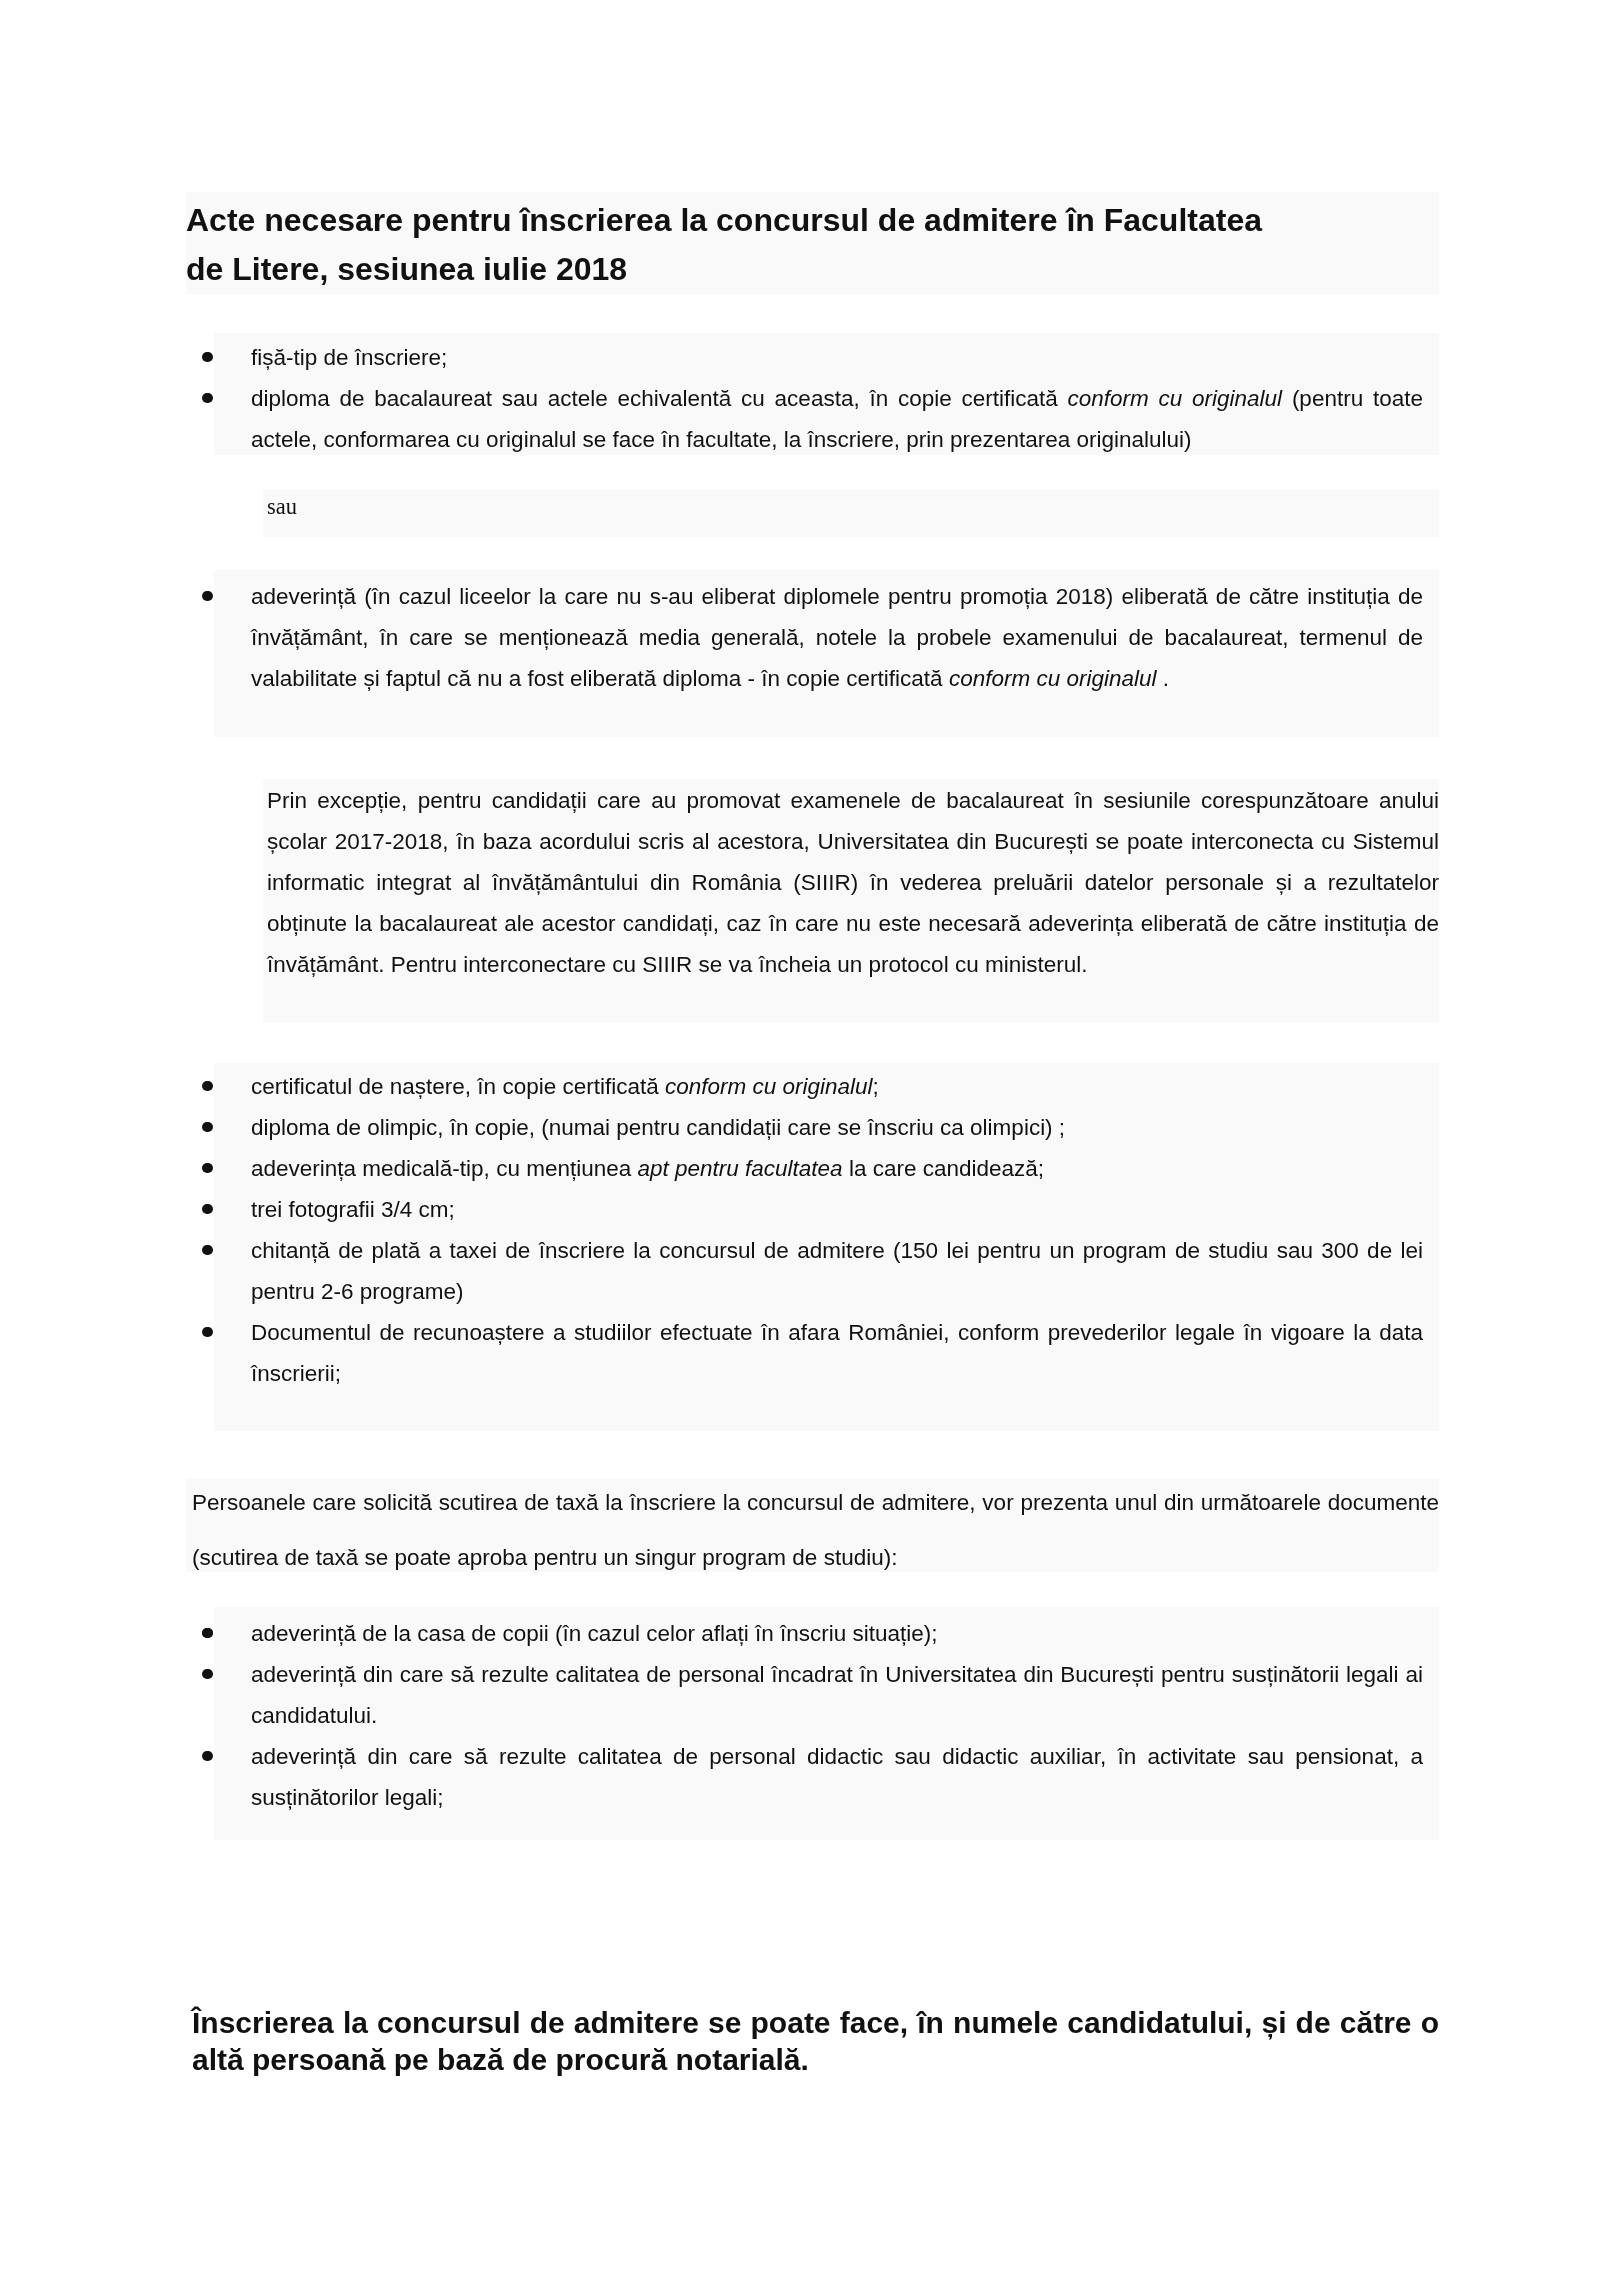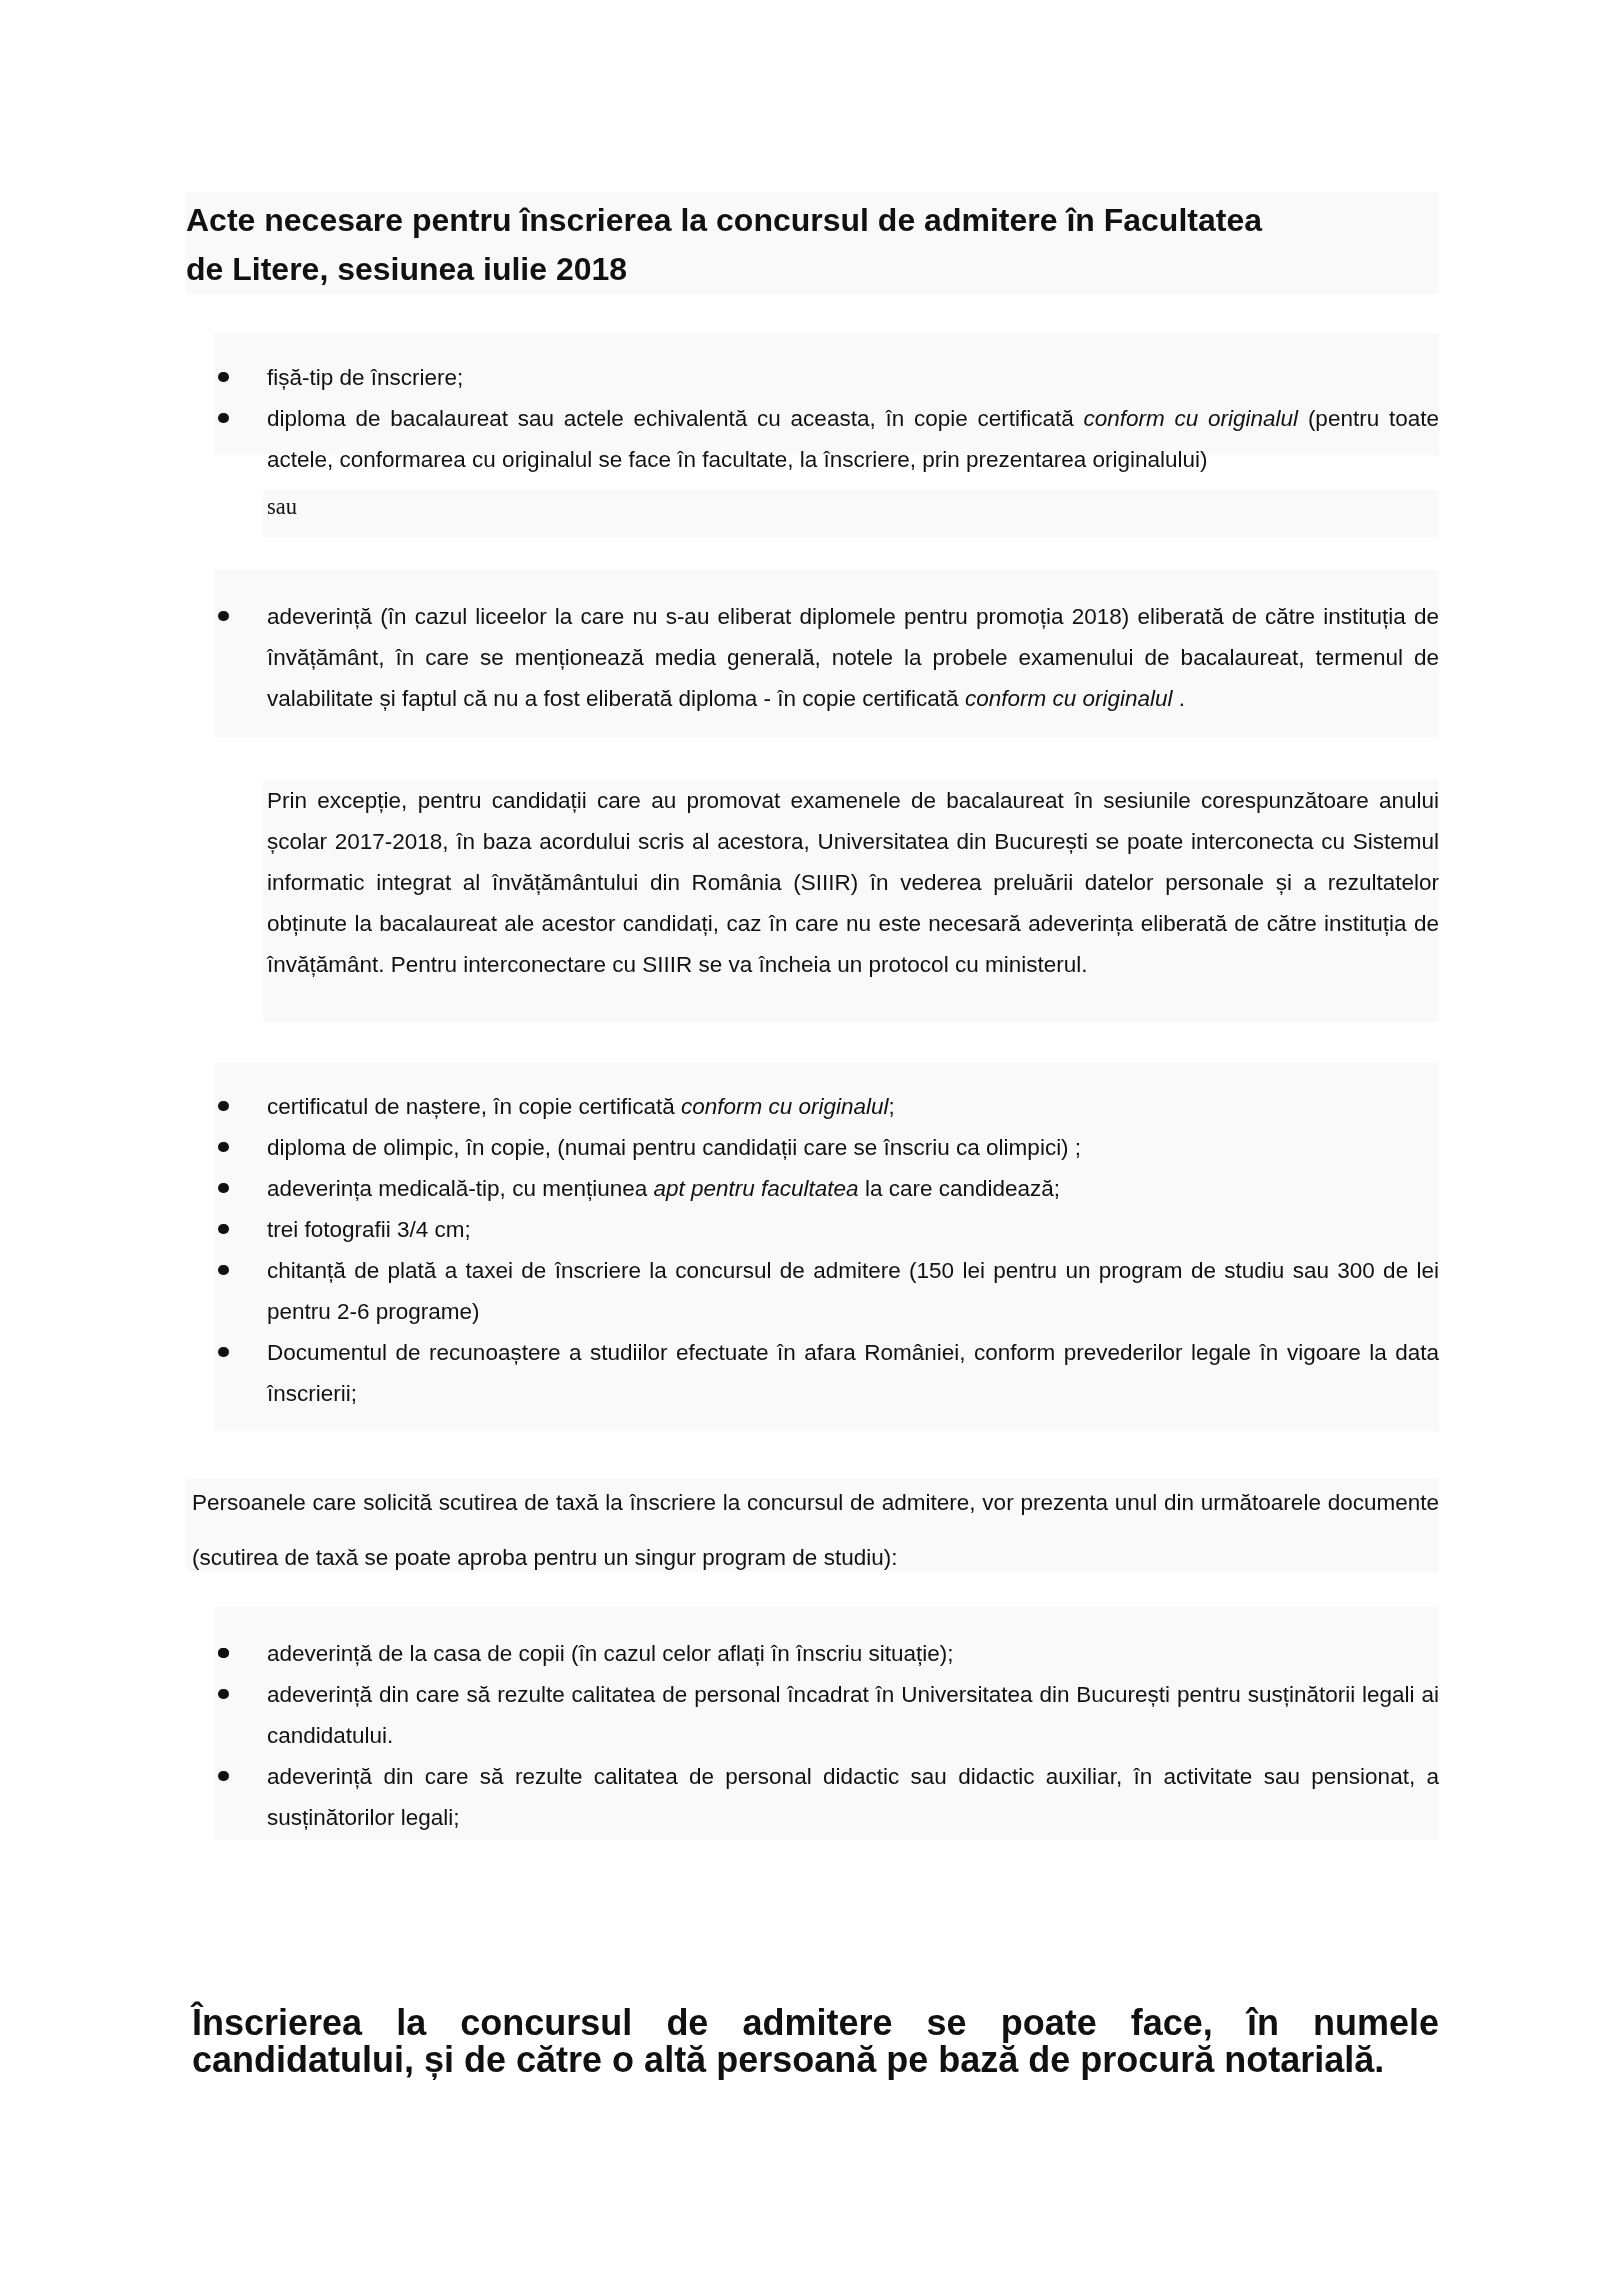--- a/index.html
+++ b/index.html
@@ -6,31 +6,31 @@
     body {
       width: 1621px; height: 2293px; position: relative; overflow: hidden;
       font-family: "Liberation Sans", sans-serif; color: #111;
     }
     .band { position: absolute; background: #f9f9f9; }
     .title {
       position: absolute; left: 186px; top: 196px; width: 1253px;
       text-align: left; font-weight: bold; font-size: 32px; line-height: 49px;
       color: #111;
     }
-    .list { position: absolute; left: 218px; width: 1221px; font-size: 22.5px; margin-top: 20px; }
+    .list { position: absolute; left: 202px; width: 1221px; font-size: 22.5px; }
     .item { position: relative; padding-left: 49px; text-align: justify; line-height: 41px; }
     .bullet {
       position: absolute; left: 0; top: 14.7px; width: 10.8px; height: 10.8px;
       border-radius: 50%; background: #111;
     }
     .para { position: absolute; left: 267px; width: 1172px; font-size: 22.5px; line-height: 41px; text-align: justify; }
     b, .b { font-weight: normal; }
     i { font-style: italic; }
     .heading2 { position: absolute; left: 192px; width: 1247px; font-size: 22.5px; line-height: 55px; text-align: justify; }
-    .final { position: absolute; left: 192px; width: 1247px; font-size: 36px; font-weight: bold; line-height: 37px; text-align: justify; }
+    .final { position: absolute; left: 192px; width: 1247px; font-size: 30px; font-weight: bold; line-height: 37px; text-align: justify; }
   </style>
 </head>
 <body>
 
 <div class="band" style="left:186px;top:192px;width:1253px;height:102px;"></div>
 <div class="band" style="left:214px;top:333px;width:1225px;height:122px;"></div>
 <div class="band" style="left:263px;top:490px;width:1176px;height:47px;"></div>
 <div class="band" style="left:214px;top:570px;width:1225px;height:167px;"></div>
 <div class="band" style="left:263px;top:779px;width:1176px;height:243px;"></div>
 <div class="band" style="left:214px;top:1063px;width:1225px;height:368px;"></div>

